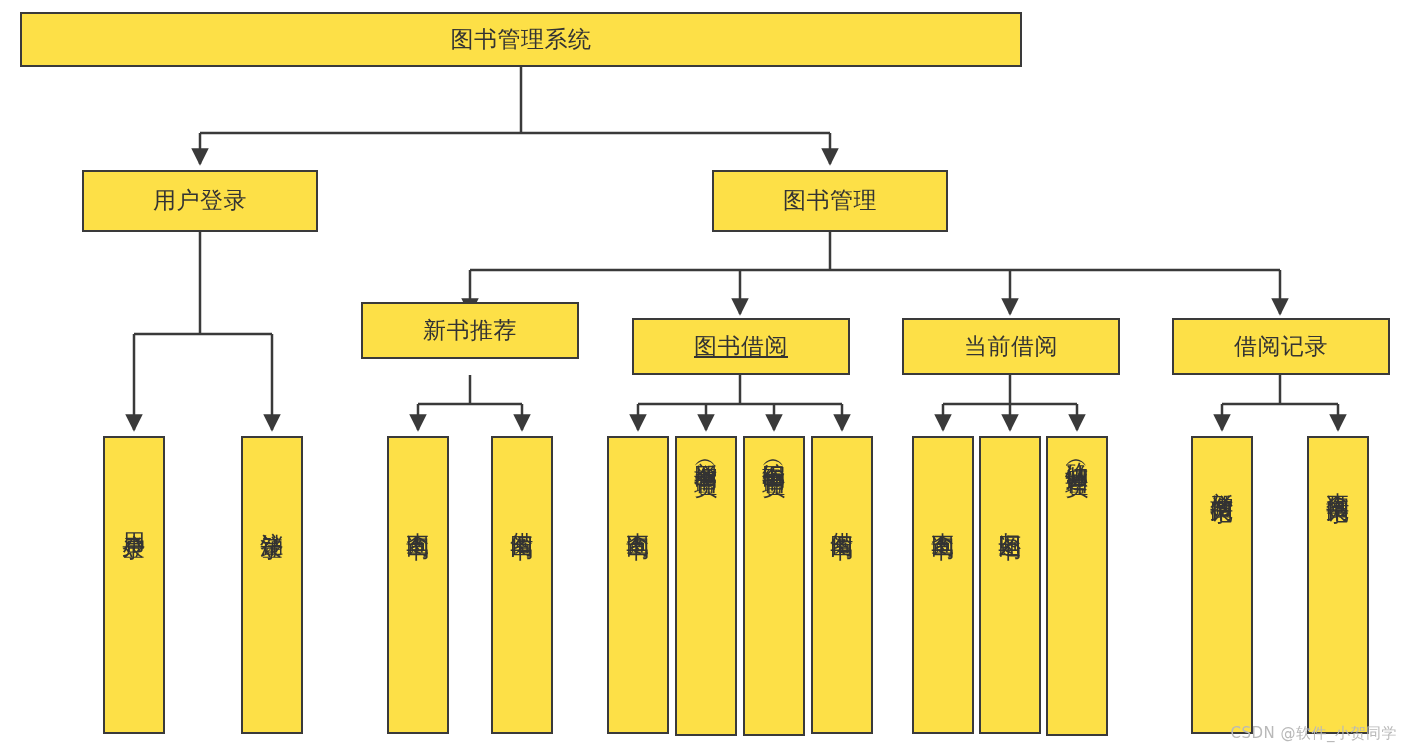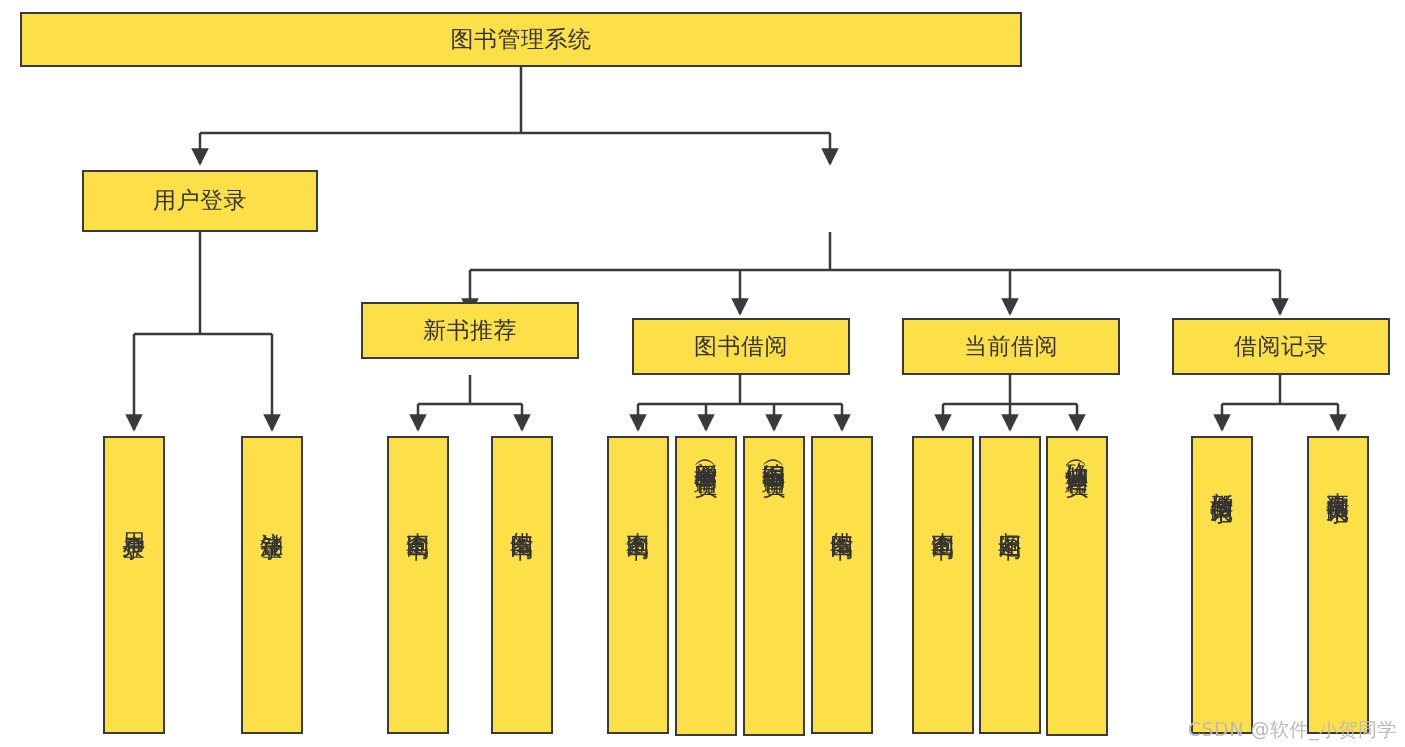--- a/index.html
+++ b/index.html
@@ -57,21 +57,21 @@
     text-orientation: upright;
     font-size: 23px;
     line-height: 1.06;
     letter-spacing: 2px;
     white-space: nowrap;
   }
   .watermark {
     position: absolute;
     right: 8px;
     bottom: 4px;
-    font-size: 19px;
+    font-size: 15px;
     color: #b9b9b9;
     letter-spacing: 0.5px;
     white-space: nowrap;
     font-family: "DejaVu Sans", "Liberation Sans", sans-serif;
   }
 </style>
 </head>
 <body>
 
 <div id="canvas">
@@ -129,25 +129,28 @@
     </g>
   </svg>
 
   <div class="node root horiz" style="left:20px; top:12px; width:1002px; height:55px;">
     <span class="lbl">图书管理系统</span>
   </div>
 
   <div class="node horiz" style="left:82px; top:170px; width:236px; height:62px;">
     <span class="lbl">用户登录</span>
   </div>
+  <div class="node horiz" style="left:712px; top:170px; width:236px; height:62px;">
+    <span class="lbl">图书管理</span>
+  </div>
 
   <div class="node horiz" style="left:361px; top:302px; width:218px; height:57px;">
     <span class="lbl">新书推荐</span>
   </div>
-  <div class="node horiz" style="left:632px; top:318px; width:218px; height:57px;">
+  <div class="node horiz" style="left:632px; top:318px; width:218px; height:57px;text-decoration:underline;">
     <span class="lbl">图书借阅</span>
   </div>
   <div class="node horiz" style="left:1172px; top:318px; width:218px; height:57px;">
     <span class="lbl">借阅记录</span>
   </div>
   <div class="node horiz" style="left:902px; top:318px; width:218px; height:57px;">
     <span class="lbl">当前借阅</span>
   </div>
 
   <div class="node vert" style="left:103px; top:436px; width:62px; height:298px; padding-top:76px;">

